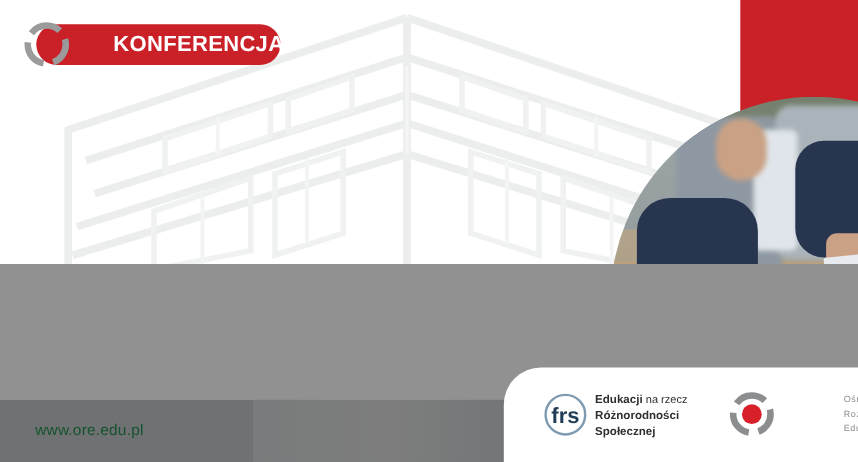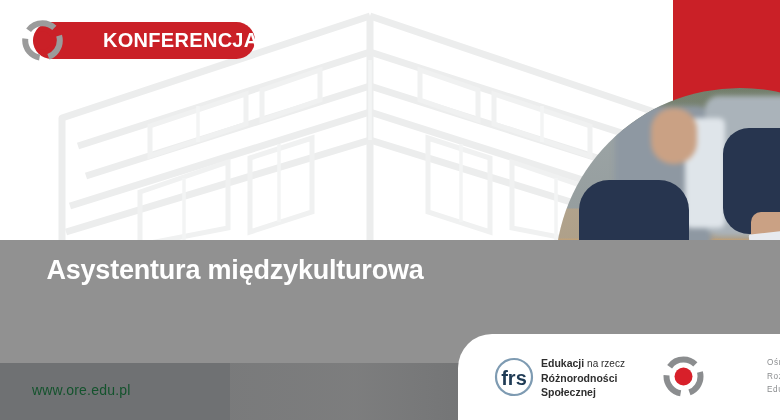--- a/index.html
+++ b/index.html
@@ -207,21 +207,20 @@
 
       <div class="sfig navy2" style="left:206px;top:262px;width:170px;height:110px;border-radius:24px;"></div>
       <div class="sfig skin" style="left:186px;top:238px;width:84px;height:52px;border-radius:20px;"></div>
 
       <div class="paper" style="position:absolute;left:162px;top:206px;width:82px;height:52px;transform:rotate(-14deg);"></div>
     </div>
   </div>
 
   <div id="gray-band"></div>
   <div id="title">
-    <span>Asystentura międzykulturowa</span>
   </div>
 
   <div id="footer">
     <div id="footer-photo-tint"></div>
   </div>
   <div id="url">www.ore.edu.pl</div>
 
   <div id="badge">
     <div id="badge-label">KONFERENCJA</div>
   </div>

